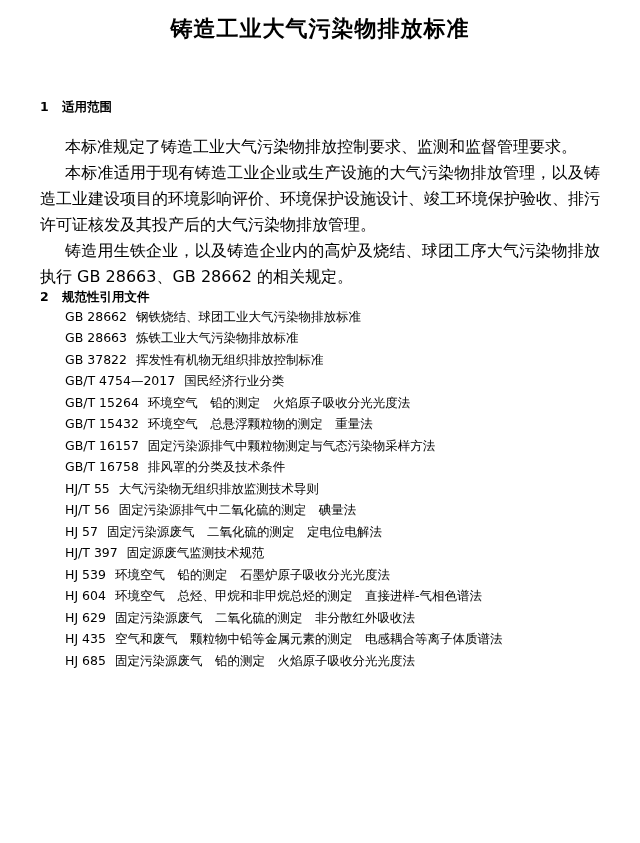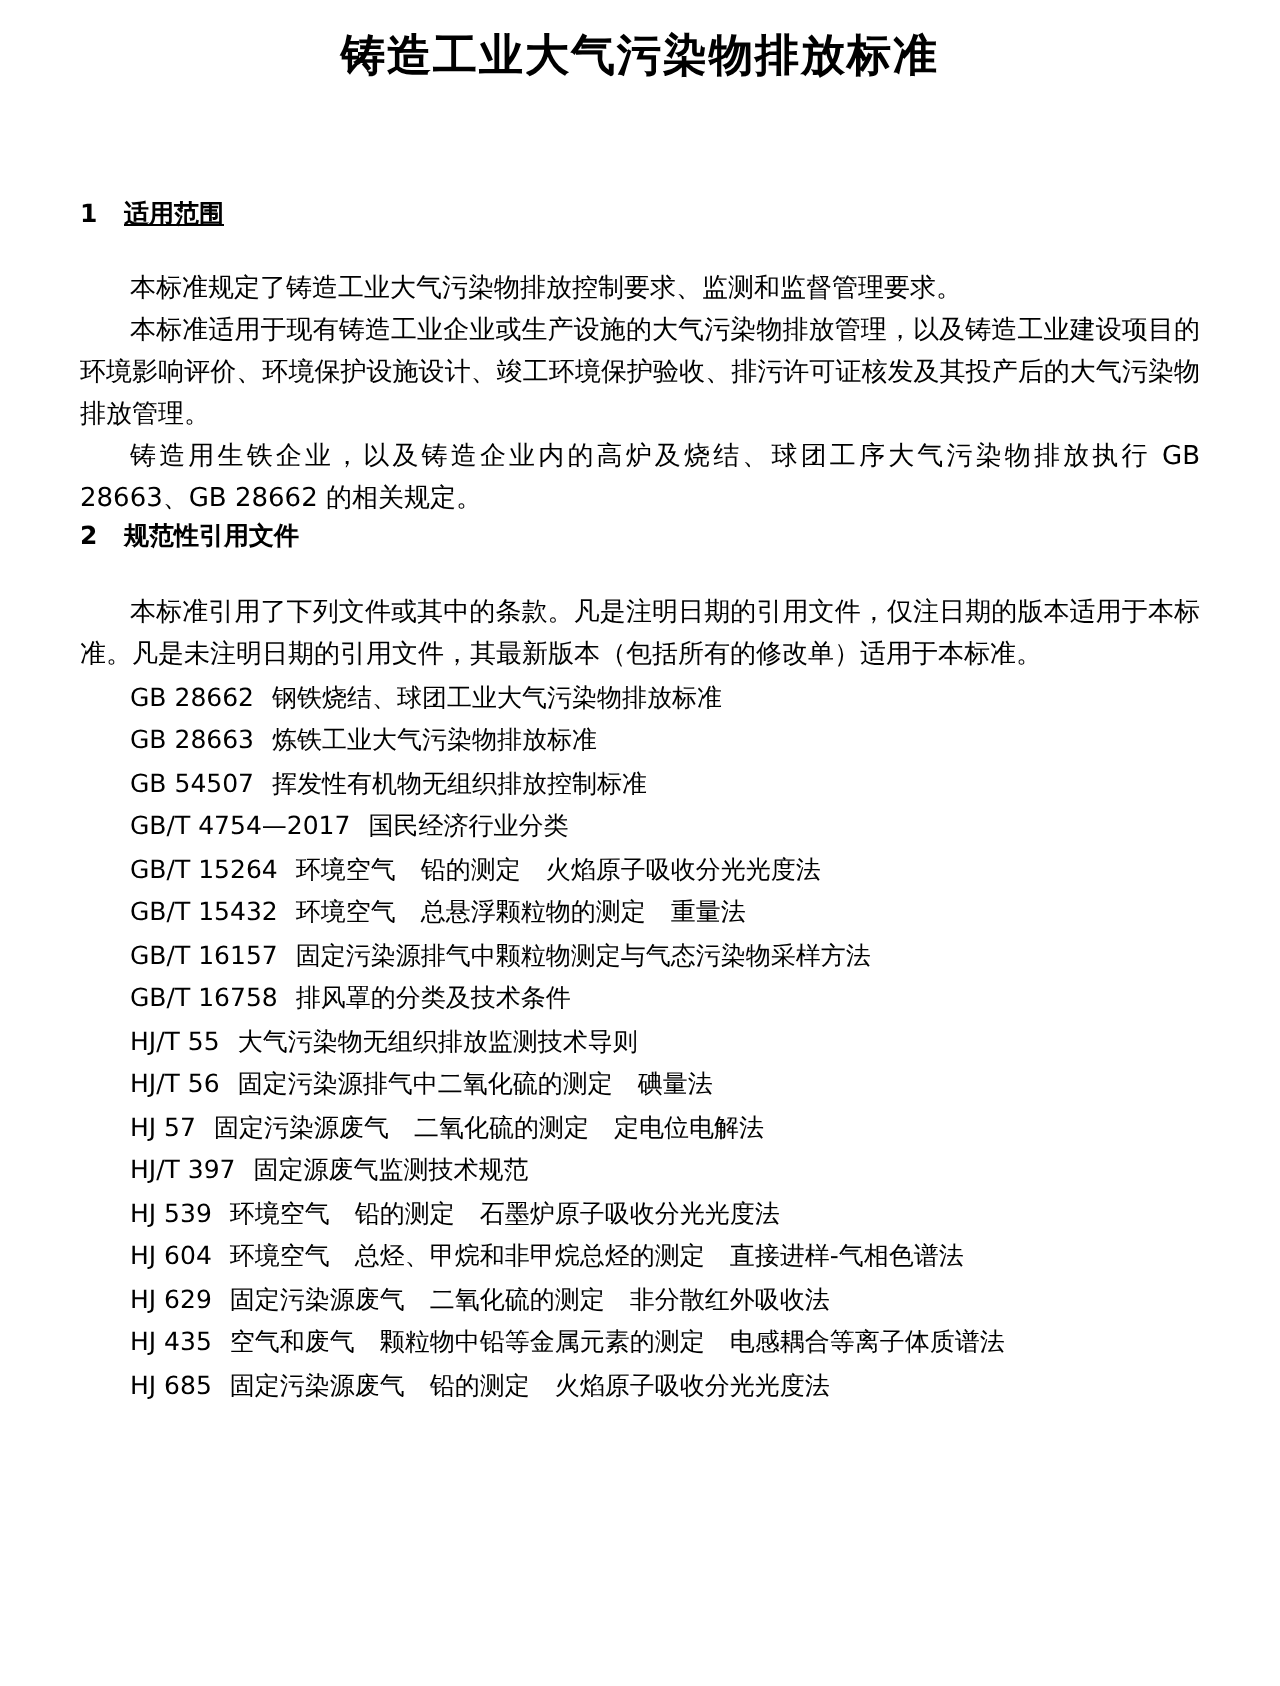--- a/index.html
+++ b/index.html
@@ -31,30 +31,29 @@
     line-height: 1.4;
   }
   .section-heading {
     font-size: 12.5px;
     font-weight: bold;
     margin: 0;
     line-height: 1.3;
   }
   .sec1-heading {
     margin-top: 54px;
-    text-decoration: underline;
   }
   .sec2-heading {
   }
   .sec-num {
     display: inline-block;
     width: 22px;
   }
   .para {
-    font-size: 13px;
+    font-size: 16px;
     line-height: 1.62;
     margin: 0;
     text-align: justify;
     text-justify: inter-ideograph;
   }
   .first-para {
     margin-top: 19px;
   }
   .indent {
     text-indent: 25px;
@@ -88,26 +87,25 @@
   </h2>
 
   <p class="para indent first-para">本标准规定了铸造工业大气污染物排放控制要求、监测和监督管理要求。</p>
   <p class="para indent">本标准适用于现有铸造工业企业或生产设施的大气污染物排放管理，以及铸造工业建设项目的环境影响评价、环境保护设施设计、竣工环境保护验收、排污许可证核发及其投产后的大气污染物排放管理。</p>
   <p class="para indent">铸造用生铁企业，以及铸造企业内的高炉及烧结、球团工序大气污染物排放执行 GB 28663、GB 28662 的相关规定。</p>
 
   <h2 class="section-heading sec2-heading">
     <span class="sec-num">2</span><span>规范性引用文件</span>
   </h2>
 
-  <p class="para indent first-para">本标准引用了下列文件或其中的条款。凡是注明日期的引用文件，仅注日期的版本适用于本标准。凡是未注明日期的引用文件，其最新版本（包括所有的修改单）适用于本标准。</p>
 
   <ul class="ref-list">
     <li class="ref-item"><span class="ref-code">GB 28662</span><span class="ref-gap-1"></span><span class="ref-text">钢铁烧结、球团工业大气污染物排放标准</span></li>
     <li class="ref-item"><span class="ref-code">GB 28663</span><span class="ref-gap-1"></span><span class="ref-text">炼铁工业大气污染物排放标准</span></li>
-    <li class="ref-item"><span class="ref-code">GB 54507</span><span class="ref-gap-1"></span><span class="ref-text">挥发性有机物无组织排放控制标准</span></li>
+    <li class="ref-item"><span class="ref-code">GB 37822</span><span class="ref-gap-1"></span><span class="ref-text">挥发性有机物无组织排放控制标准</span></li>
     <li class="ref-item"><span class="ref-code">GB/T 4754—2017</span><span class="ref-gap-1"></span><span class="ref-text">国民经济行业分类</span></li>
     <li class="ref-item"><span class="ref-code">GB/T 15264</span><span class="ref-gap-1"></span><span class="ref-text">环境空气　铅的测定　火焰原子吸收分光光度法</span></li>
     <li class="ref-item"><span class="ref-code">GB/T 15432</span><span class="ref-gap-1"></span><span class="ref-text">环境空气　总悬浮颗粒物的测定　重量法</span></li>
     <li class="ref-item"><span class="ref-code">GB/T 16157</span><span class="ref-gap-1"></span><span class="ref-text">固定污染源排气中颗粒物测定与气态污染物采样方法</span></li>
     <li class="ref-item"><span class="ref-code">GB/T 16758</span><span class="ref-gap-1"></span><span class="ref-text">排风罩的分类及技术条件</span></li>
     <li class="ref-item"><span class="ref-code">HJ/T 55</span><span class="ref-gap-1"></span><span class="ref-text">大气污染物无组织排放监测技术导则</span></li>
     <li class="ref-item"><span class="ref-code">HJ/T 56</span><span class="ref-gap-1"></span><span class="ref-text">固定污染源排气中二氧化硫的测定　碘量法</span></li>
     <li class="ref-item"><span class="ref-code">HJ 57</span><span class="ref-gap-1"></span><span class="ref-text">固定污染源废气　二氧化硫的测定　定电位电解法</span></li>
     <li class="ref-item"><span class="ref-code">HJ/T 397</span><span class="ref-gap-1"></span><span class="ref-text">固定源废气监测技术规范</span></li>
     <li class="ref-item"><span class="ref-code">HJ 539</span><span class="ref-gap-1"></span><span class="ref-text">环境空气　铅的测定　石墨炉原子吸收分光光度法</span></li>

